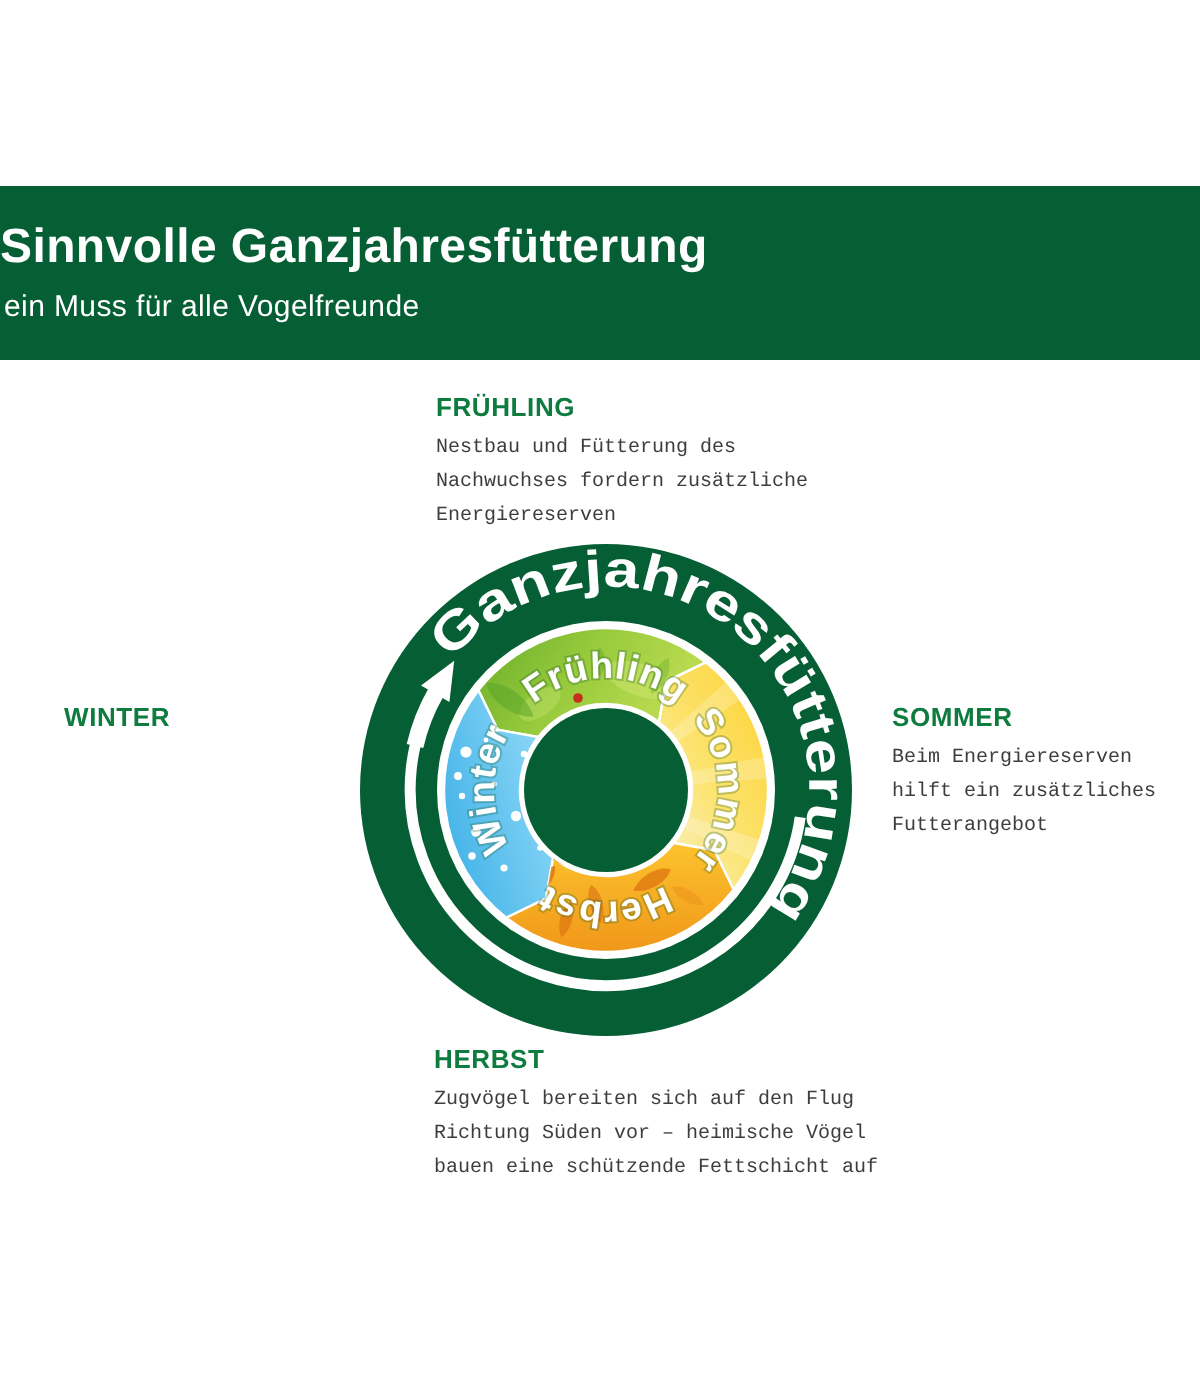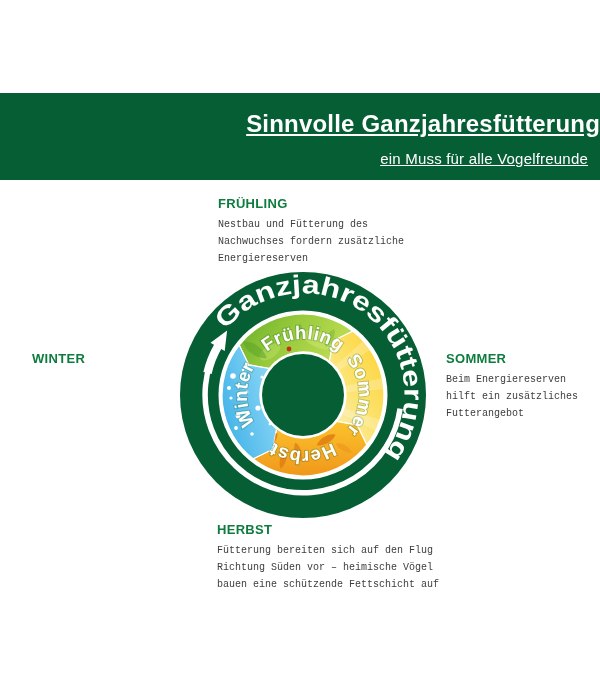--- a/index.html
+++ b/index.html
@@ -7,24 +7,24 @@
     --headgreen:#0e7c3f;
     --bodytext:#3d3d3d;
   }
   html,body{margin:0;padding:0;background:#fff;}
   .canvas{
     position:relative;width:600px;height:700px;background:#ffffff;
     font-family:"Liberation Sans",sans-serif;overflow:hidden;
   }
   .band{
     position:absolute;left:0;top:93px;width:600px;height:87px;
-    background:var(--brand);color:#fff;text-align:right;text-decoration:underline;
+    background:var(--brand);color:#fff;text-align:left;
   }
   .band h1{margin:17px 0 7px 0;font-size:24px;font-weight:bold;letter-spacing:.2px;}
-  .band p{margin:12px;font-size:15px;font-weight:normal;letter-spacing:.2px;}
+  .band p{margin:2px;font-size:15px;font-weight:normal;letter-spacing:.2px;}
   .tb{position:absolute;}
   .tb h2{margin:0 0 5px 0;font-size:13px;font-weight:bold;color:var(--headgreen);letter-spacing:.3px;}
   .tb p{margin:0;font-size:10px;line-height:17px;color:var(--bodytext);white-space:pre-line;font-family:Liberation Mono, monospace;}
   .tb-fruehling{left:218px;top:196px;width:195px;}
   .tb-winter{left:32px;top:351px;width:165px;}
   .tb-sommer{left:446px;top:351px;width:145px;}
   .tb-herbst{left:217px;top:522px;width:230px;}
   svg.wheel{position:absolute;left:0;top:0;pointer-events:none;}
   .ring-text{font-family:"Liberation Sans",sans-serif;font-weight:bold;font-size:26px;fill:#ffffff;}
   .season-text{font-family:"Liberation Sans",sans-serif;font-weight:bold;font-size:18.5px;fill:#ffffff;
@@ -53,21 +53,21 @@
 
   <section class="tb tb-sommer">
     <h2>SOMMER</h2>
     <p>Beim Energiereserven
 hilft ein zusätzliches
 Futterangebot</p>
   </section>
 
   <section class="tb tb-herbst">
     <h2>HERBST</h2>
-    <p>Fütterung bereiten sich auf den Flug
+    <p>Zugvögel bereiten sich auf den Flug
 Richtung Süden vor – heimische Vögel
 bauen eine schützende Fettschicht auf</p>
   </section>
 
   <svg class="wheel" width="600" height="700" viewBox="0 0 600 700">
     <defs>
       <linearGradient id="gradSpring" x1="0" y1="0" x2="1" y2="0.35">
         <stop offset="0" stop-color="#68ad29"></stop>
         <stop offset="0.5" stop-color="#97ca3c"></stop>
         <stop offset="1" stop-color="#bddc52"></stop>

